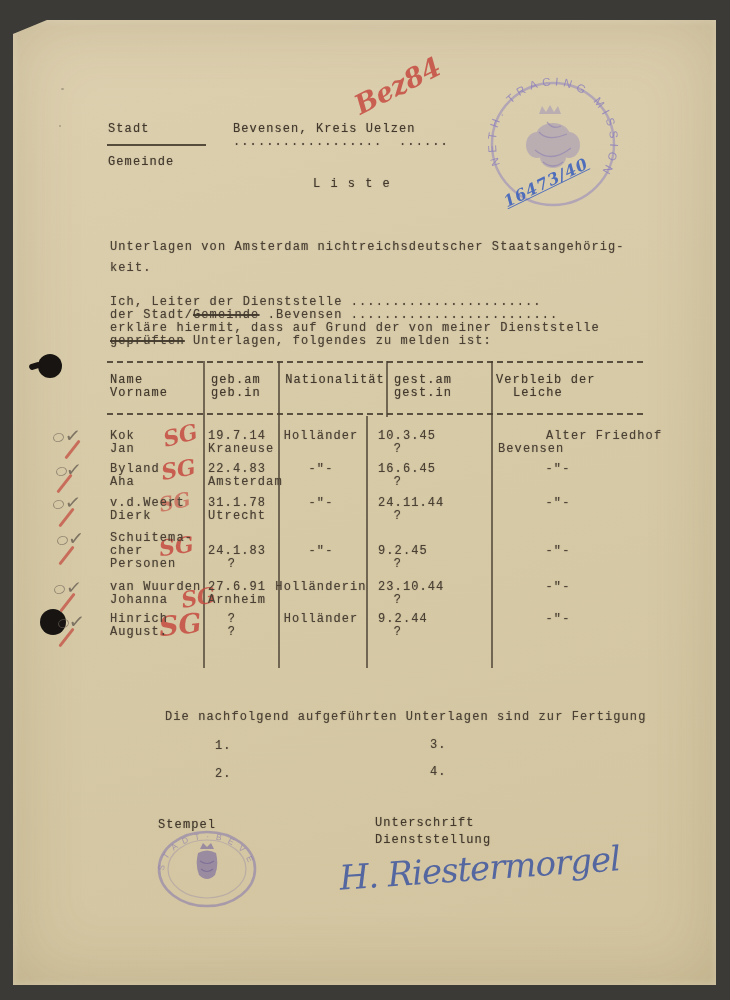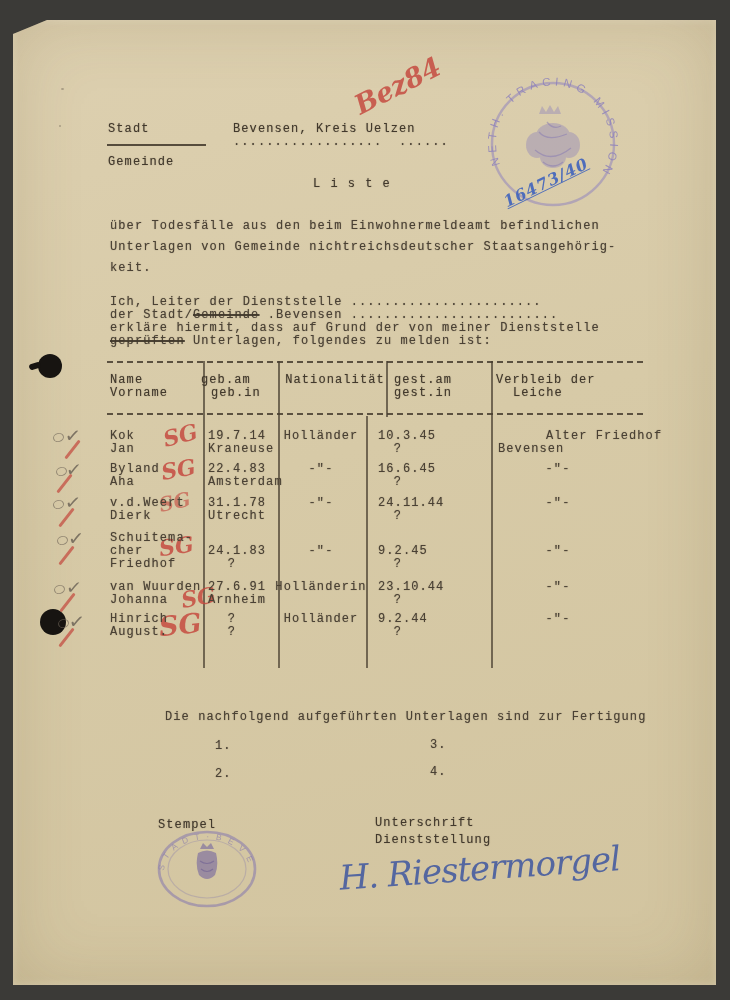--- a/index.html
+++ b/index.html
@@ -90,40 +90,39 @@
   <div class="bluehand" style="left:487px;top:153px;font-size:16px;letter-spacing:1px;transform:rotate(-26deg);text-decoration:underline;">16473/40</div>
 
   <div class="tw dk" style="left:95px;top:103px;">Stadt</div>
   <div class="rule" style="left:94px;top:124px;width:99px;height:2px;"></div>
   <div class="tw dk" style="left:95px;top:136px;">Gemeinde</div>
   <div class="tw dk" style="left:220px;top:103px;">Bevensen, Kreis Uelzen</div>
   <div class="tw dots" style="left:220px;top:116px;">..................  ......</div>
 
   <div class="tw dk" style="left:300px;top:158px;letter-spacing:1.5px;">L i s t e</div>
 
-  <div class="tw" style="left:97px;top:200px;">über Todesfälle aus den beim Einwohnermeldeamt befindlichen</div>
-  <div class="tw" style="left:97px;top:221px;">Unterlagen von Gemeinde nichtreichsdeutscher Staatsangehörig-</div>
+  <div class="tw" style="left:97px;top:221px;">Unterlagen von Amsterdam nichtreichsdeutscher Staatsangehörig-</div>
   <div class="tw" style="left:97px;top:242px;">keit.</div>
 
   <div class="tw" style="left:97px;top:289px;"><span>der Stadt/</span><span class="strike">Gemeinde</span><span> .Bevensen </span><span class="dots">.........................</span></div>
   <div class="tw" style="left:97px;top:276px;"><span>Ich, Leiter der Dienststelle </span><span class="dots">.......................</span></div>
   <div class="tw" style="left:97px;top:315px;"><span class="strike">geprüften</span><span> Unterlagen, folgendes zu melden ist:</span></div>
   <div class="tw" style="left:97px;top:302px;">erkläre hiermit, dass auf Grund der von meiner Dienststelle</div>
 
   <div class="dash" style="left:94px;top:341px;width:536px;"></div>
   <div class="dash" style="left:94px;top:393px;width:536px;"></div>
   <div class="vline" style="left:190px;top:341px;height:307px;"></div>
   <div class="vline" style="left:265px;top:341px;height:307px;"></div>
   <div class="vline" style="left:373px;top:341px;height:56px;"></div>
   <div class="vline" style="left:353px;top:396px;height:252px;"></div>
   <div class="vline" style="left:478px;top:341px;height:307px;"></div>
 
   <div class="tw dk" style="left:97px;top:354px;">Name</div>
   <div class="tw dk" style="left:97px;top:367px;">Vorname</div>
-  <div class="tw dk" style="left:188px;top:354px;text-align:center;">geb.am</div>
+  <div class="tw dk" style="left:198px;top:354px;text-align:center;">geb.am</div>
   <div class="tw dk" style="left:198px;top:367px;">geb.in</div>
   <div class="tw dk" style="left:272px;top:354px;width:100px;text-align:center;">Nationalität</div>
   <div class="tw dk" style="left:381px;top:354px;">gest.am</div>
   <div class="tw dk" style="left:381px;top:367px;">gest.in</div>
   <div class="tw dk" style="left:483px;top:354px;">Verbleib der</div>
   <div class="tw dk" style="left:500px;top:367px;">Leiche</div>
 
   <div class="margin-circle" style="left:40px;top:413px;"></div>
   <div class="margin-check" style="left:52px;top:404px;transform:rotate(6deg);">✓</div>
   <div class="red-slash" style="left:58px;top:418px;"></div>
@@ -163,21 +162,21 @@
   <div class="tw" style="left:365px;top:477px;">24.11.44</div>
   <div class="tw" style="left:345px;top:490px;width:80px;text-align:center;">?</div>
   <div class="tw" style="left:485px;top:477px;width:120px;text-align:center;">-"-</div>
 
   <div class="margin-circle" style="left:44px;top:516px;"></div>
   <div class="margin-check" style="left:55px;top:507px;transform:rotate(3deg);">✓</div>
   <div class="red-slash" style="left:52px;top:524px;"></div>
   <div class="redhand sg" style="left:146px;top:513px;transform:rotate(-8deg);">SG</div>
   <div class="tw" style="left:97px;top:512px;">Schuitema-</div>
   <div class="tw" style="left:97px;top:525px;">cher</div>
-  <div class="tw" style="left:97px;top:538px;">Friedhof</div>
+  <div class="tw" style="left:97px;top:538px;">Personen</div>
   <div class="tw" style="left:195px;top:525px;">24.1.83</div>
   <div class="tw" style="left:179px;top:538px;width:80px;text-align:center;">?</div>
   <div class="tw" style="left:258px;top:525px;width:100px;text-align:center;">-"-</div>
   <div class="tw" style="left:365px;top:525px;">9.2.45</div>
   <div class="tw" style="left:345px;top:538px;width:80px;text-align:center;">?</div>
   <div class="tw" style="left:485px;top:525px;width:120px;text-align:center;">-"-</div>
 
   <div class="margin-circle" style="left:41px;top:565px;"></div>
   <div class="margin-check" style="left:53px;top:556px;transform:rotate(5deg);">✓</div>
   <div class="red-slash" style="left:53px;top:571px;"></div>

